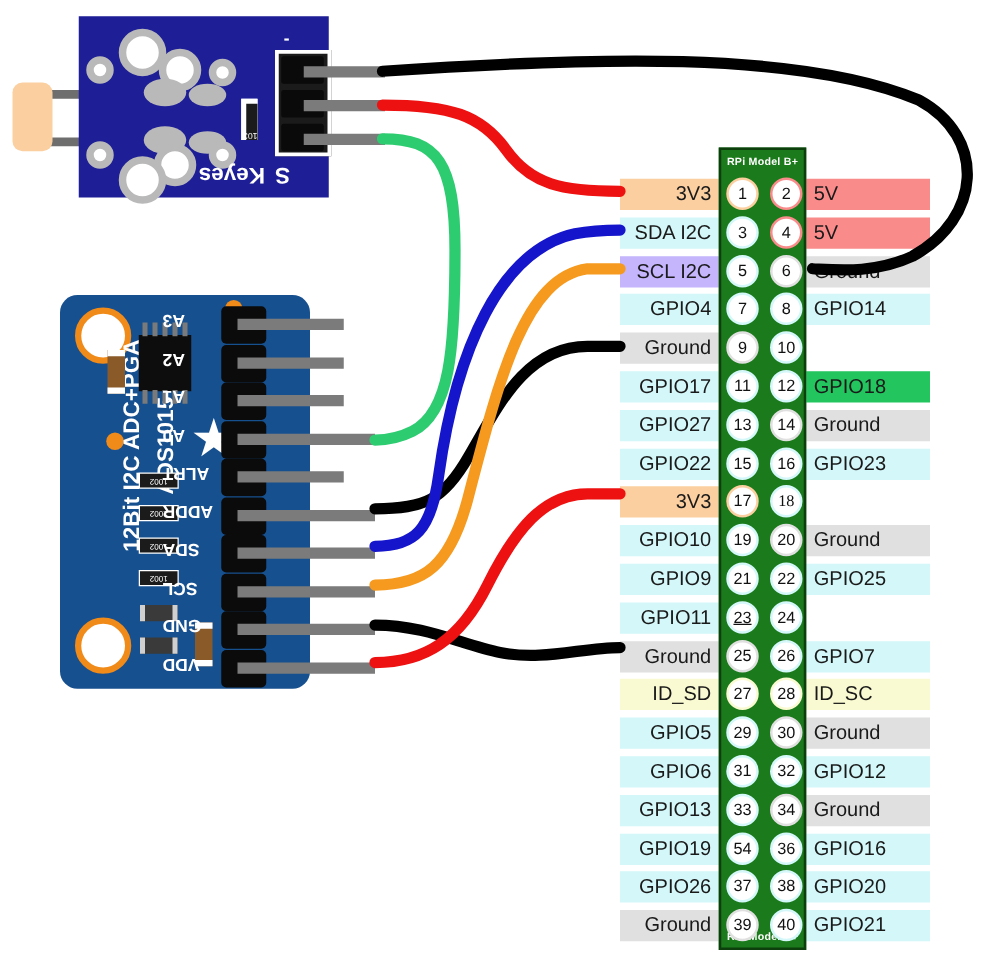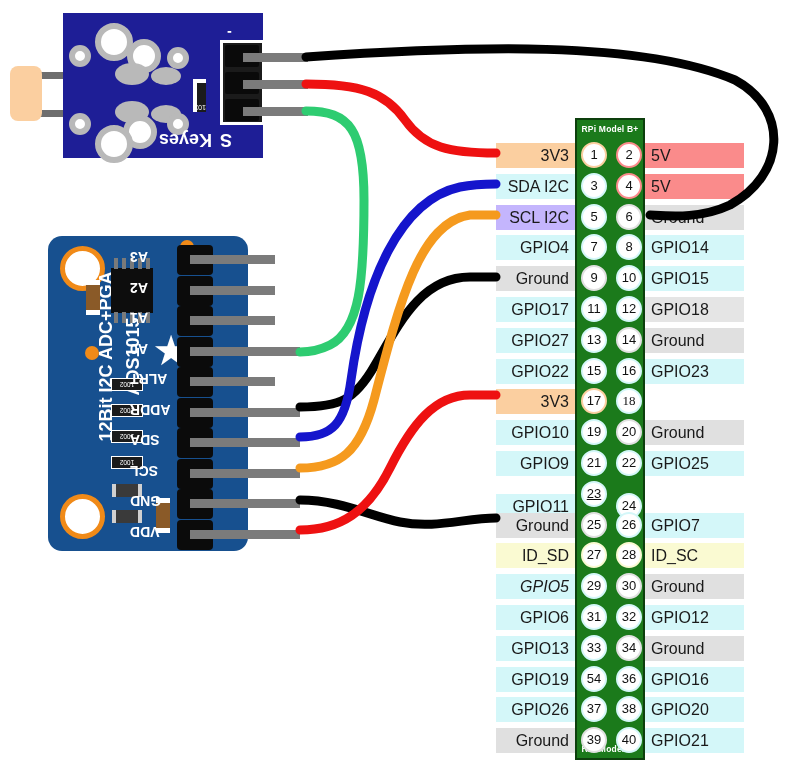--- a/index.html
+++ b/index.html
@@ -498,27 +498,26 @@
           <div class="pin-circle even" style="border-color: rgb(224, 224, 224);">6</div>
         </div>
         <div class="pin-row">
           <div class="cell left" style="background: rgb(212, 247, 249);">GPIO4</div>
           <div class="cell right" style="background: rgb(212, 247, 249);">GPIO14</div>
           <div class="pin-circle odd" style="border-color: rgb(212, 247, 249);">7</div>
           <div class="pin-circle even" style="border-color: rgb(212, 247, 249);">8</div>
         </div>
         <div class="pin-row">
           <div class="cell left" style="background: rgb(224, 224, 224);">Ground</div>
-          <div class="cell right" style="background: rgb(212, 247, 249);">GPIO15</div>
           <div class="pin-circle odd" style="border-color: rgb(224, 224, 224);">9</div>
           <div class="pin-circle even" style="border-color: rgb(212, 247, 249);">10</div>
         </div>
         <div class="pin-row">
           <div class="cell left" style="background: rgb(212, 247, 249);">GPIO17</div>
-          <div class="cell right" style="background: #e5e5e5;">GPIO18</div>
+          <div class="cell right" style="background: #22c55e;">GPIO18</div>
           <div class="pin-circle odd" style="border-color: rgb(212, 247, 249);">11</div>
           <div class="pin-circle even" style="border-color: rgb(212, 247, 249);">12</div>
         </div>
         <div class="pin-row">
           <div class="cell left" style="background: rgb(212, 247, 249);">GPIO27</div>
           <div class="cell right" style="background: rgb(224, 224, 224);">Ground</div>
           <div class="pin-circle odd" style="border-color: rgb(212, 247, 249);">13</div>
           <div class="pin-circle even" style="border-color: rgb(224, 224, 224);">14</div>
         </div>
         <div class="pin-row">
@@ -538,38 +537,38 @@
           <div class="pin-circle odd" style="border-color: rgb(212, 247, 249);">19</div>
           <div class="pin-circle even" style="border-color: rgb(224, 224, 224);">20</div>
         </div>
         <div class="pin-row">
           <div class="cell left" style="background: rgb(212, 247, 249);">GPIO9</div>
           <div class="cell right" style="background: rgb(212, 247, 249);">GPIO25</div>
           <div class="pin-circle odd" style="border-color: rgb(212, 247, 249);">21</div>
           <div class="pin-circle even" style="border-color: rgb(212, 247, 249);">22</div>
         </div>
         <div class="pin-row">
-          <div class="cell left" style="background: rgb(212, 247, 249); margin-top: 12px;">GPIO11</div>
+          <div class="cell left" style="background: rgb(212, 247, 249);">GPIO11</div>
           <div class="pin-circle odd" style="border-color: rgb(212, 247, 249); text-decoration: underline;">23</div>
-          <div class="pin-circle even" style="border-color: rgb(212, 247, 249); margin-top: 12px;">24</div>
+          <div class="pin-circle even" style="border-color: rgb(212, 247, 249);">24</div>
         </div>
         <div class="pin-row">
           <div class="cell left" style="background: rgb(224, 224, 224);">Ground</div>
           <div class="cell right" style="background: rgb(212, 247, 249);">GPIO7</div>
           <div class="pin-circle odd" style="border-color: rgb(224, 224, 224);">25</div>
           <div class="pin-circle even" style="border-color: rgb(212, 247, 249);">26</div>
         </div>
         <div class="pin-row">
           <div class="cell left" style="background: rgb(250, 250, 210);">ID_SD</div>
           <div class="cell right" style="background: rgb(250, 250, 210);">ID_SC</div>
           <div class="pin-circle odd" style="border-color: rgb(250, 250, 210);">27</div>
           <div class="pin-circle even" style="border-color: rgb(250, 250, 210);">28</div>
         </div>
         <div class="pin-row">
-          <div class="cell left" style="background: rgb(212, 247, 249); font-style: italic;">GPIO5</div>
+          <div class="cell left" style="background: rgb(212, 247, 249);">GPIO5</div>
           <div class="cell right" style="background: rgb(224, 224, 224);">Ground</div>
           <div class="pin-circle odd" style="border-color: rgb(212, 247, 249);">29</div>
           <div class="pin-circle even" style="border-color: rgb(224, 224, 224);">30</div>
         </div>
         <div class="pin-row">
           <div class="cell left" style="background: rgb(212, 247, 249);">GPIO6</div>
           <div class="cell right" style="background: rgb(212, 247, 249);">GPIO12</div>
           <div class="pin-circle odd" style="border-color: rgb(212, 247, 249);">31</div>
           <div class="pin-circle even" style="border-color: rgb(212, 247, 249);">32</div>
         </div>

